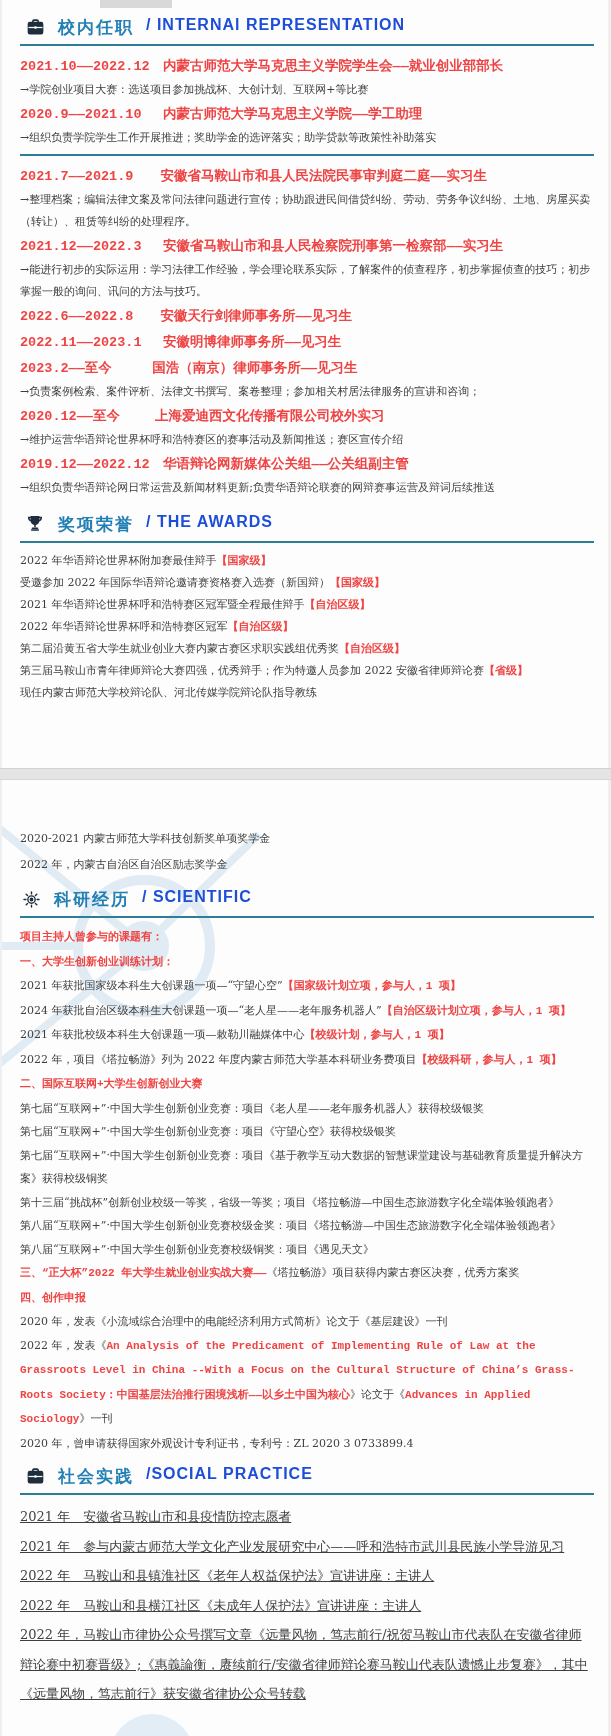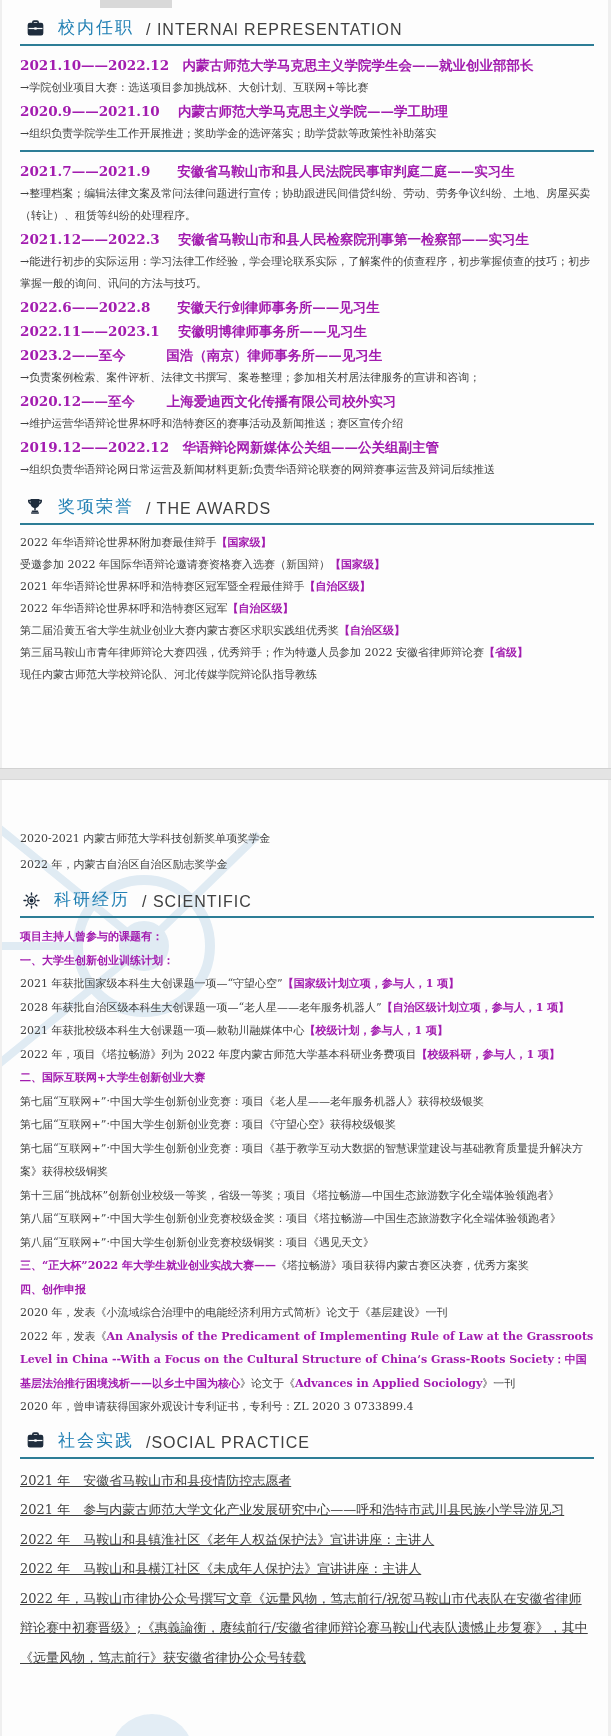--- a/index.html
+++ b/index.html
@@ -26,39 +26,39 @@
     border-top:1px solid #d2d2d2;
     border-bottom:1px solid #d8d8d8;
   }
   .page2{height:958px;padding-top:0;}
   .top-fragment{
     position:absolute;left:100px;top:0;width:72px;height:8px;
     background:#d9d9d9;z-index:5;
   }
   
   .sec-head{
-    display:flex;align-items:flex-end;gap:12px;
+    display:flex;align-items:flex-start;gap:12px;
     font-family:"Liberation Sans","DejaVu Sans",sans-serif;
-    font-weight:normal;
+    font-weight:bold;
     margin:10px 0 4px 4px;
     position:relative;z-index:2;
   }
   .sec-head .icon{width:22px;height:22px;display:inline-flex;align-items:center;justify-content:center;}
   .t-zh{color:#2280b4;font-size:17px;letter-spacing:2px;}
-  .t-en{color:#404040;font-size:16px;letter-spacing:1px;}
+  .t-en{color:#1d4ed8;font-size:16px;letter-spacing:1px;}
   .rule{
     border:none;
     border-bottom:2.5px solid #2d7d96;
     margin:5px 0 7px 0;
     position:relative;z-index:2;
   }
   
   .lines{position:relative;z-index:2;}
   .line{font-size:11px;line-height:22px;color:#3f3f3f;}
-  .line .b{font-weight:bold;color:#a21caf;}
+  .line .b{font-weight:bold;color:#ef4444;font-family:Liberation Mono, monospace;}
   .line.entry{font-weight:bold;color:#1a1a1a;font-size:13.5px;line-height:24px;}
   .page2 .line{line-height:23.5px;}
   .sec-social .line{line-height:29.5px;font-size:13px;text-decoration:underline;}
   .cont-lines .line{line-height:26px;}
   .cont-block{margin-top:46px;}
   
   .watermark{position:absolute;left:-8px;top:6px;z-index:1;pointer-events:none;}
   .watermark-bottom{position:absolute;left:80px;bottom:-28px;z-index:1;pointer-events:none;}
 </style>
 </head>
@@ -177,21 +177,21 @@
           </svg>
         </span>
         <span class="t-zh">科研经历</span>
         <span class="t-en">/ SCIENTIFIC</span>
       </div>
       <hr class="rule">
       <div class="lines">
           <div class="line lead"><span class="b">项目主持人曾参与的课题有：</span></div>
           <div class="line lead"><span class="b">一、大学生创新创业训练计划：</span></div>
           <div class="line item"><span>2021 年获批国家级本科生大创课题一项—“守望心空”</span><span class="b">【国家级计划立项，参与人，1 项】</span></div>
-          <div class="line item"><span>2028 年获批自治区级本科生大创课题一项—“老人星——老年服务机器人”</span><span class="b">【自治区级计划立项，参与人，1 项】</span></div>
+          <div class="line item"><span>2024 年获批自治区级本科生大创课题一项—“老人星——老年服务机器人”</span><span class="b">【自治区级计划立项，参与人，1 项】</span></div>
           <div class="line item"><span>2021 年获批校级本科生大创课题一项—敕勒川融媒体中心</span><span class="b">【校级计划，参与人，1 项】</span></div>
           <div class="line item"><span>2022 年，项目《塔拉畅游》列为 2022 年度内蒙古师范大学基本科研业务费项目</span><span class="b">【校级科研，参与人，1 项】</span></div>
           <div class="line lead"><span class="b">二、国际互联网+大学生创新创业大赛</span></div>
           <div class="line item"><span>第七届“互联网+”·中国大学生创新创业竞赛：项目《老人星——老年服务机器人》获得校级银奖</span></div>
           <div class="line item"><span>第七届“互联网+”·中国大学生创新创业竞赛：项目《守望心空》获得校级银奖</span></div>
           <div class="line item"><span>第七届“互联网+”·中国大学生创新创业竞赛：项目《基于教学互动大数据的智慧课堂建设与基础教育质量提升解决方案》获得校级铜奖</span></div>
           <div class="line item"><span>第十三届“挑战杯”创新创业校级一等奖，省级一等奖；项目《塔拉畅游—中国生态旅游数字化全端体验领跑者》</span></div>
           <div class="line item"><span>第八届“互联网+”·中国大学生创新创业竞赛校级金奖：项目《塔拉畅游—中国生态旅游数字化全端体验领跑者》</span></div>
           <div class="line item"><span>第八届“互联网+”·中国大学生创新创业竞赛校级铜奖：项目《遇见天文》</span></div>
           <div class="line item"><span class="b">三、“正大杯”2022 年大学生就业创业实战大赛——</span><span>《塔拉畅游》项目获得内蒙古赛区决赛，优秀方案奖</span></div>

